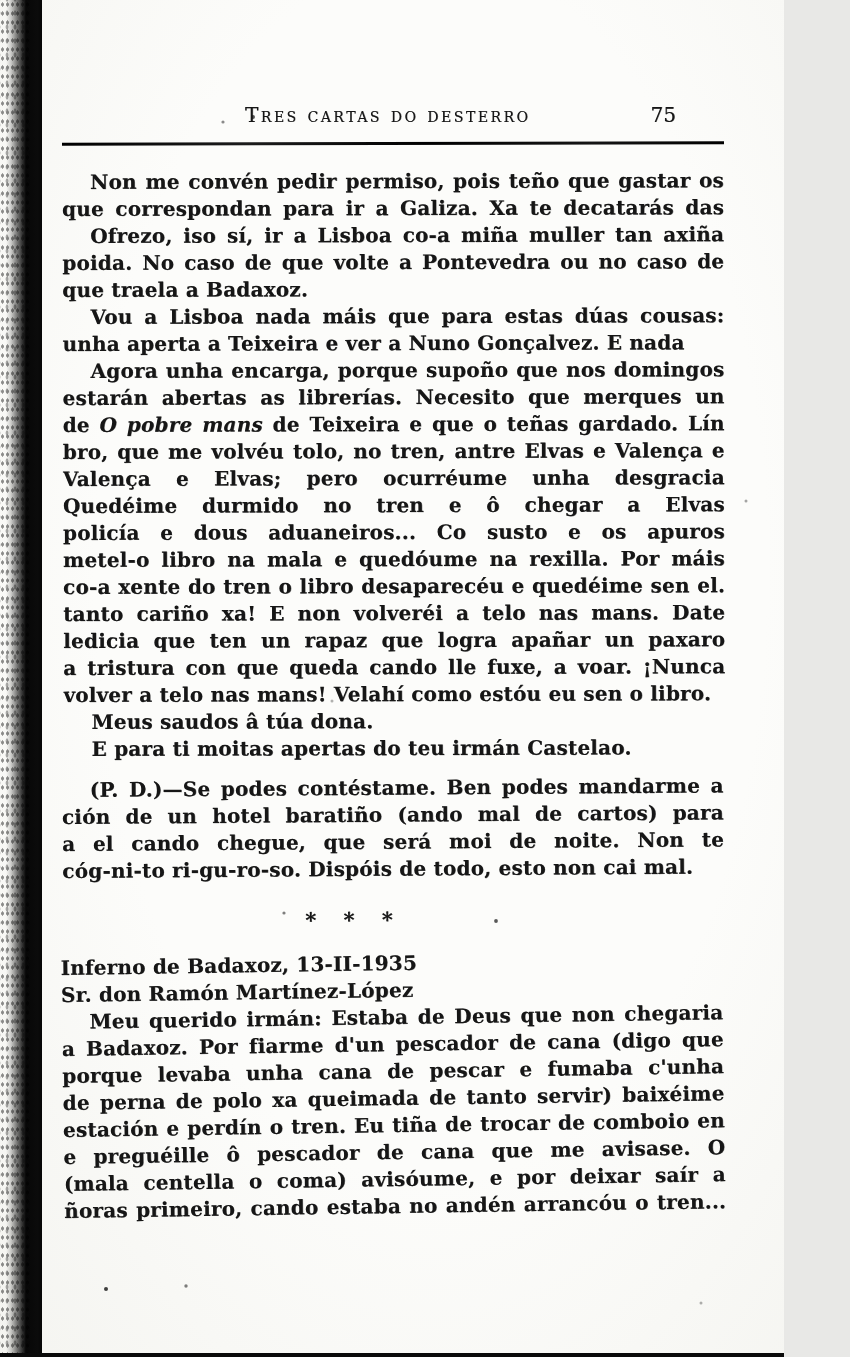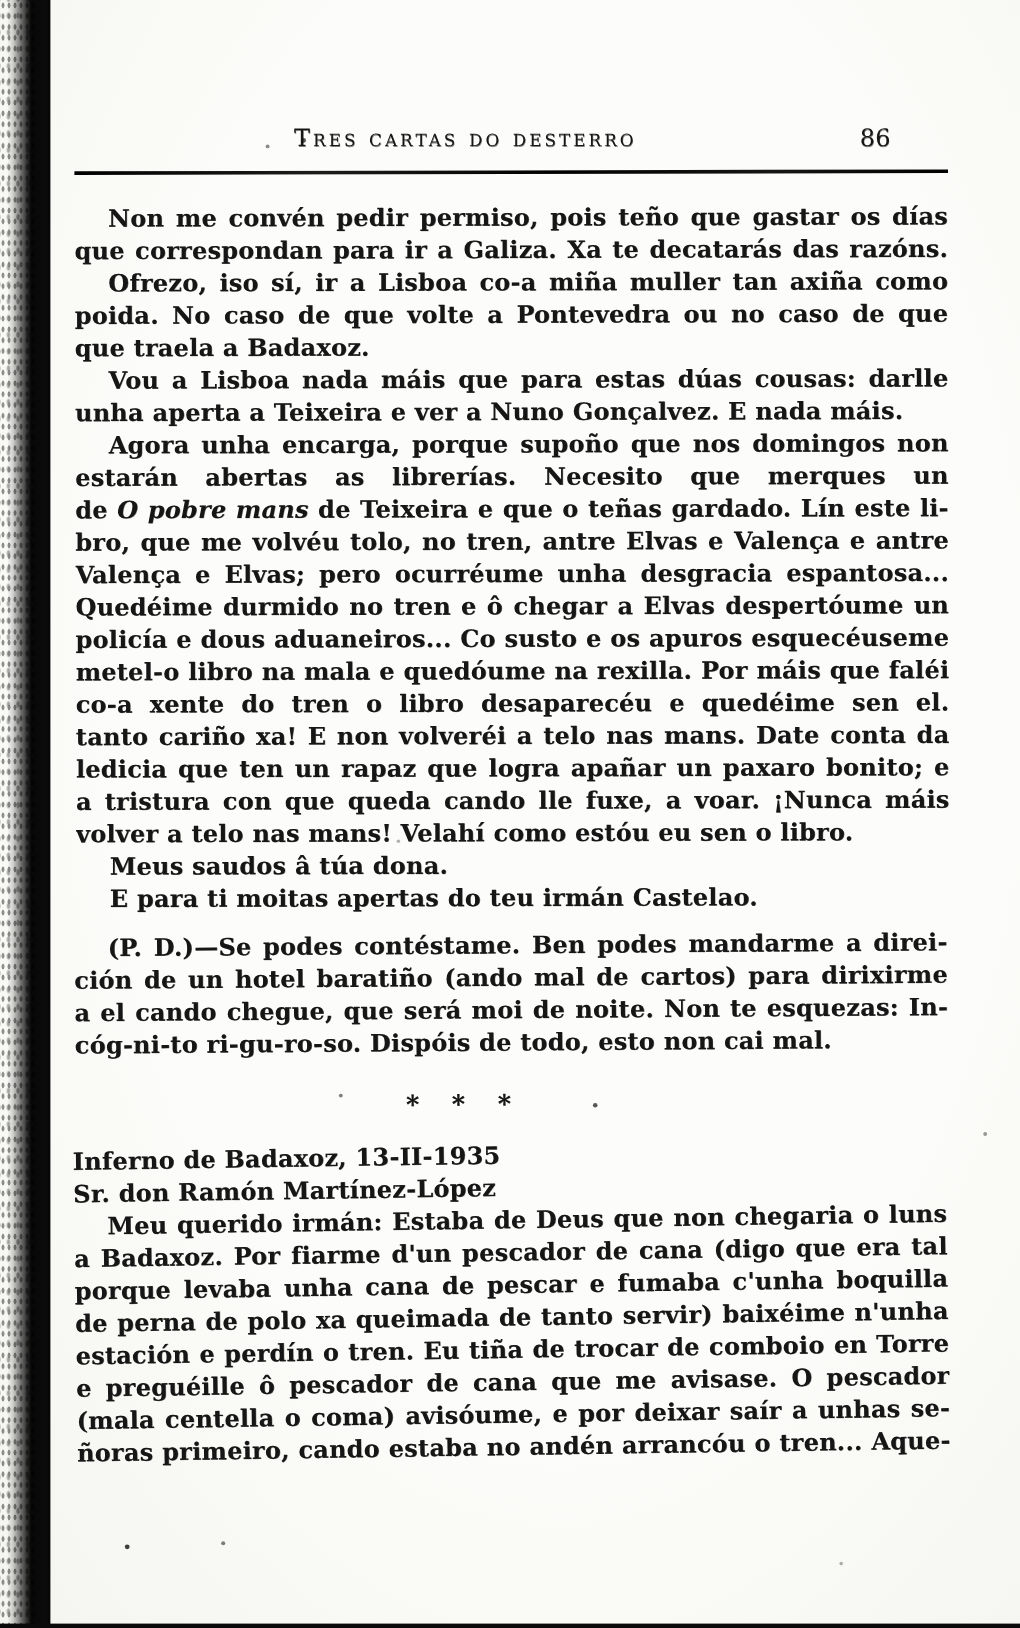--- a/index.html
+++ b/index.html
@@ -1,17 +1,17 @@
 <!DOCTYPE html>
 <html><head>
 <meta charset="utf-8">
 <style>
   html,body { margin:0; padding:0; background:#e8e8e6; }
   .page {
-    position:relative; width:850px; height:1357px; overflow:hidden;
+    position:relative; width:784px; height:1357px; overflow:hidden;
     background: radial-gradient(ellipse at 55% 42%, #fcfcfa 55%, #f4f4f0 100%);
     font-family:"DejaVu Serif", serif; color:#161616;
   }
   
   .scan-band {
     position:absolute; top:0; left:6px; width:36px; height:100%;
     background: linear-gradient(to right,
       rgba(0,0,0,0) 0%, rgba(0,0,0,.18) 14%, rgba(0,0,0,.55) 32%,
       #070707 55%, #0b0b0b 88%, #060606 100%);
   }
@@ -79,21 +79,21 @@
 <body>
 
 <div class="page">
   <div class="scan-band"></div>
   <div class="band-noise"></div>
   <div class="specks"></div>
 
   <div class="content">
     <div class="header">
       <span class="header-title">Tres cartas do desterro</span>
-      <span class="page-number">86</span>
+      <span class="page-number">75</span>
     </div>
     <div class="header-rule"></div>
     <div class="text-body">
         <div class="section letter-1">
           <div class="line indent jl">Non me convén pedir permiso, pois teño que gastar os días</div>
           <div class="line jl">que correspondan para ir a Galiza. Xa te decatarás das razóns.</div>
           <div class="line indent jl">Ofrezo, iso sí, ir a Lisboa co-a miña muller tan axiña como</div>
           <div class="line jl">poida. No caso de que volte a Pontevedra ou no caso de que teña</div>
           <div class="line">que traela a Badaxoz.</div>
           <div class="line indent jl">Vou a Lisboa nada máis que para estas dúas cousas: darlle</div>

